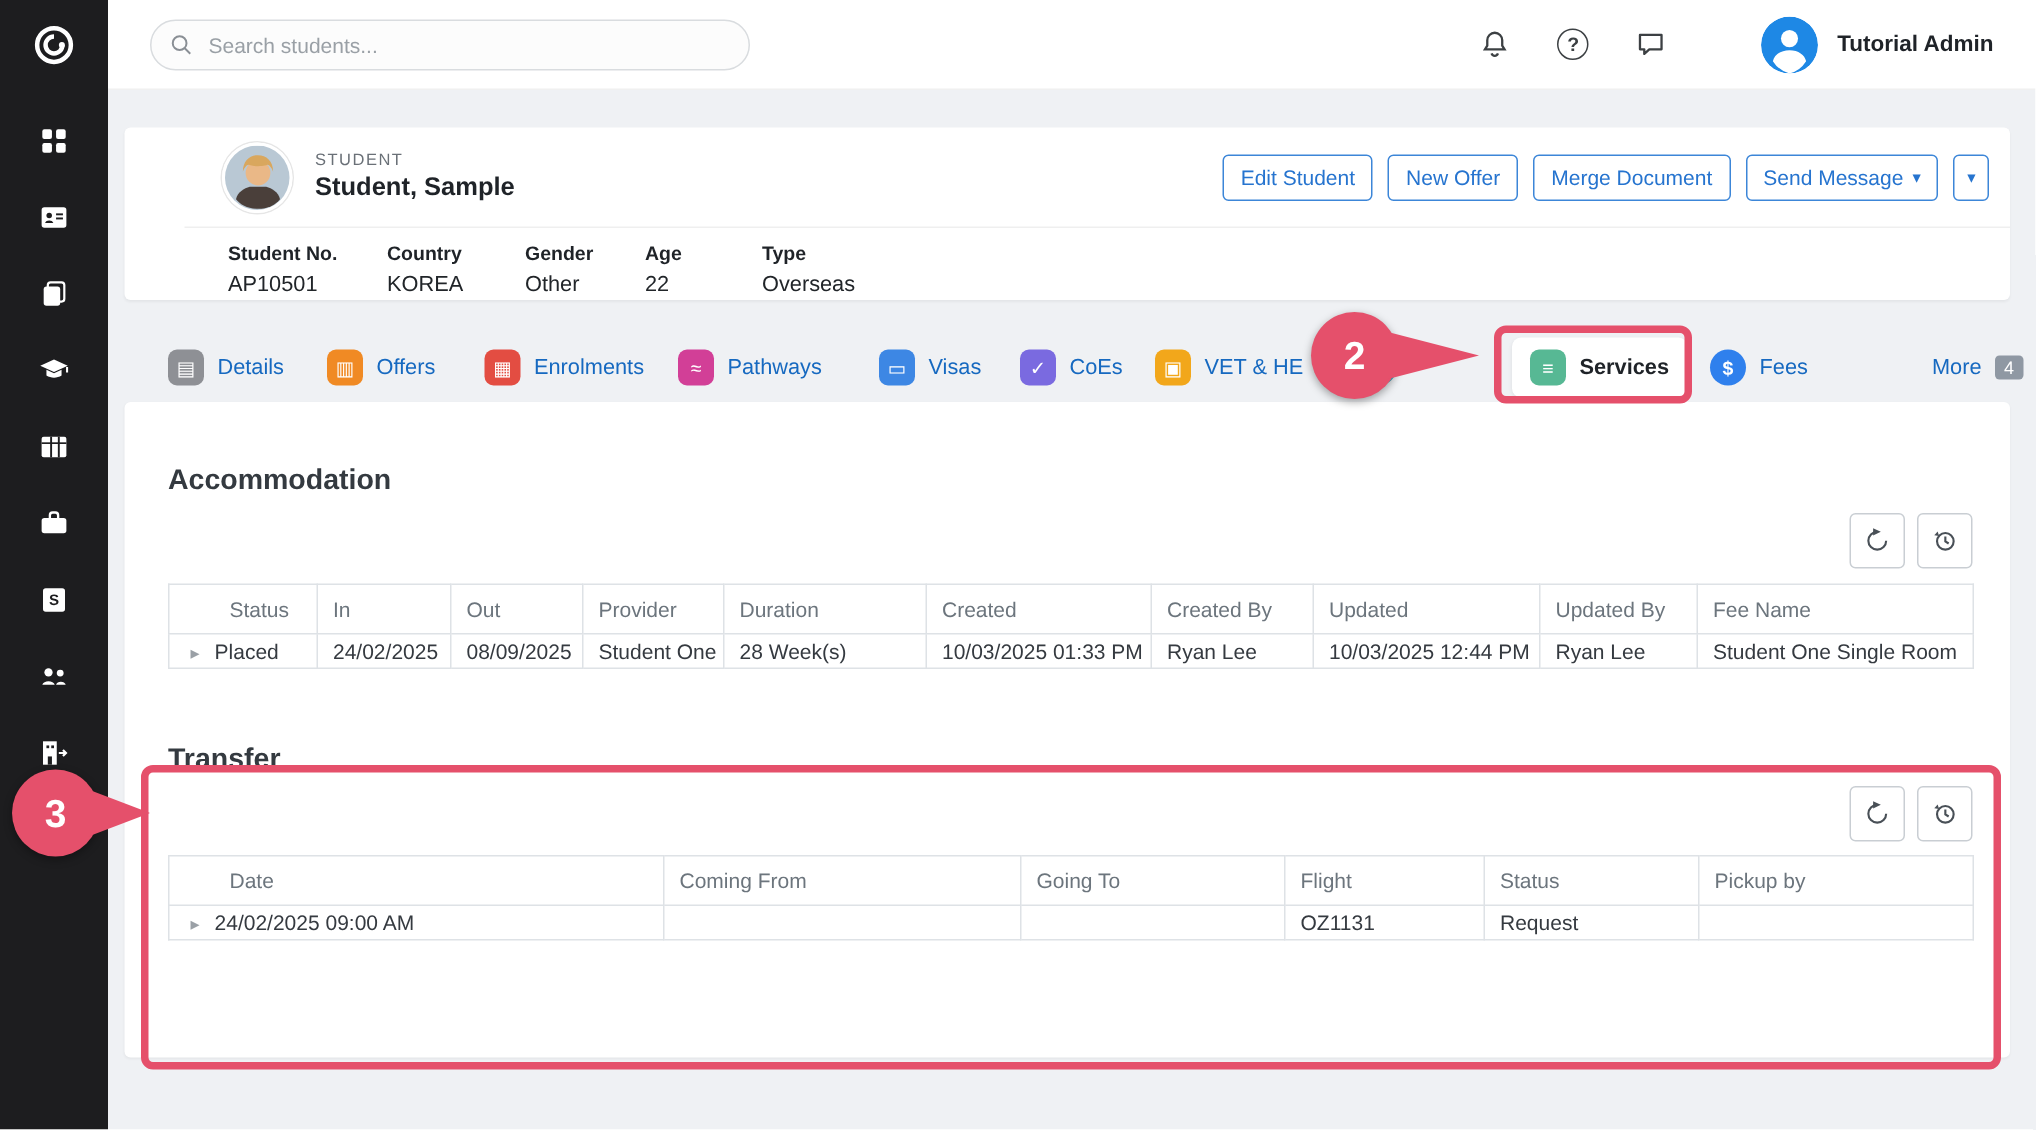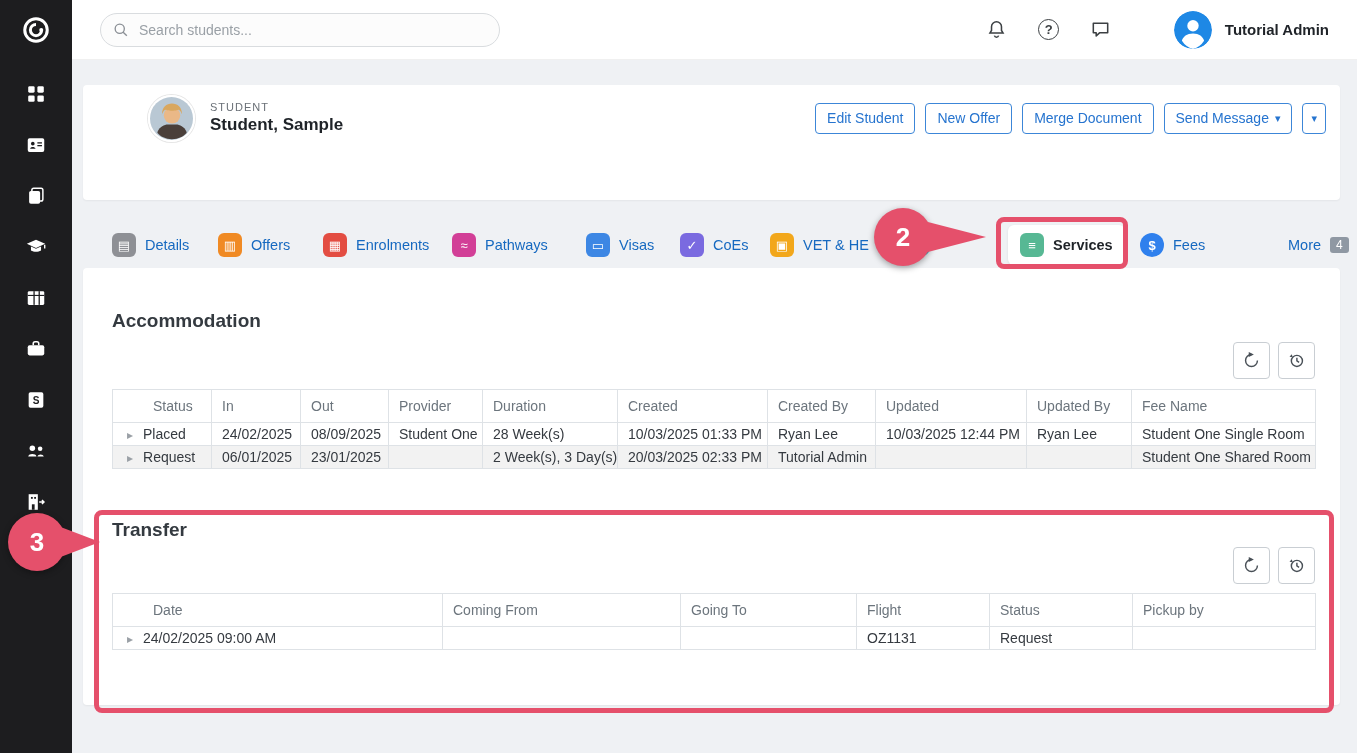--- a/index.html
+++ b/index.html
@@ -234,20 +234,42 @@
         <button class="btn">
             <span>Merge Document</span>
           </button>
         <button class="btn">
             <span>Send Message</span>
             <span class="caret">▾</span>
           </button>
         <button class="btn btn-caret-only">
             <span class="caret">▾</span>
           </button>
+      </div>
+    </div>
+    <div class="sc-info">
+      <div class="info-col w-stno">
+        <div class="info-label">Student No.</div>
+        <div class="info-value">AP10501</div>
+      </div>
+      <div class="info-col w-country">
+        <div class="info-label">Country</div>
+        <div class="info-value">KOREA</div>
+      </div>
+      <div class="info-col w-gender">
+        <div class="info-label">Gender</div>
+        <div class="info-value">Other</div>
+      </div>
+      <div class="info-col w-age">
+        <div class="info-label">Age</div>
+        <div class="info-value">22</div>
+      </div>
+      <div class="info-col w-type">
+        <div class="info-label">Type</div>
+        <div class="info-value">Overseas</div>
       </div>
     </div>
   </section>
 
   <nav class="tabs">
     <div class="tab" style="left:29px">
       <span class="tab-icon" style="background: rgb(142, 144, 149);">
           <span>▤</span>
         </span>
       <span class="tab-label">Details</span>
@@ -363,32 +385,20 @@
           <td>24/02/2025</td>
           <td>08/09/2025</td>
           <td>Student One</td>
           <td>28 Week(s)</td>
           <td>10/03/2025 01:33 PM</td>
           <td>Ryan Lee</td>
           <td>10/03/2025 12:44 PM</td>
           <td>Ryan Lee</td>
           <td>Student One Single Room</td>
         </tr>
-        <tr class="alt">
-          <td class="td-first"><span class="row-caret">▸</span><span>Request</span></td>
-          <td>06/01/2025</td>
-          <td>23/01/2025</td>
-          <td></td>
-          <td>2 Week(s), 3 Day(s)</td>
-          <td>20/03/2025 02:33 PM</td>
-          <td>Tutorial Admin</td>
-          <td></td>
-          <td></td>
-          <td>Student One Shared Room</td>
-        </tr>
       </tbody>
     </table>
 
     <h2 class="section-title t-transfer">Transfer</h2>
     <div class="btn-row t-transfer-btns">
       <button class="icon-btn">
         <svg width="19" height="19" viewBox="0 0 24 24">
             <path d="M12 4.5A7.5 7.5 0 1 0 19.5 12" fill="none" stroke="#495057" stroke-width="1.8"></path>
             <polygon points="8.5,1.4 15,4.5 8.5,7.6" fill="#495057"></polygon>
           </svg>

